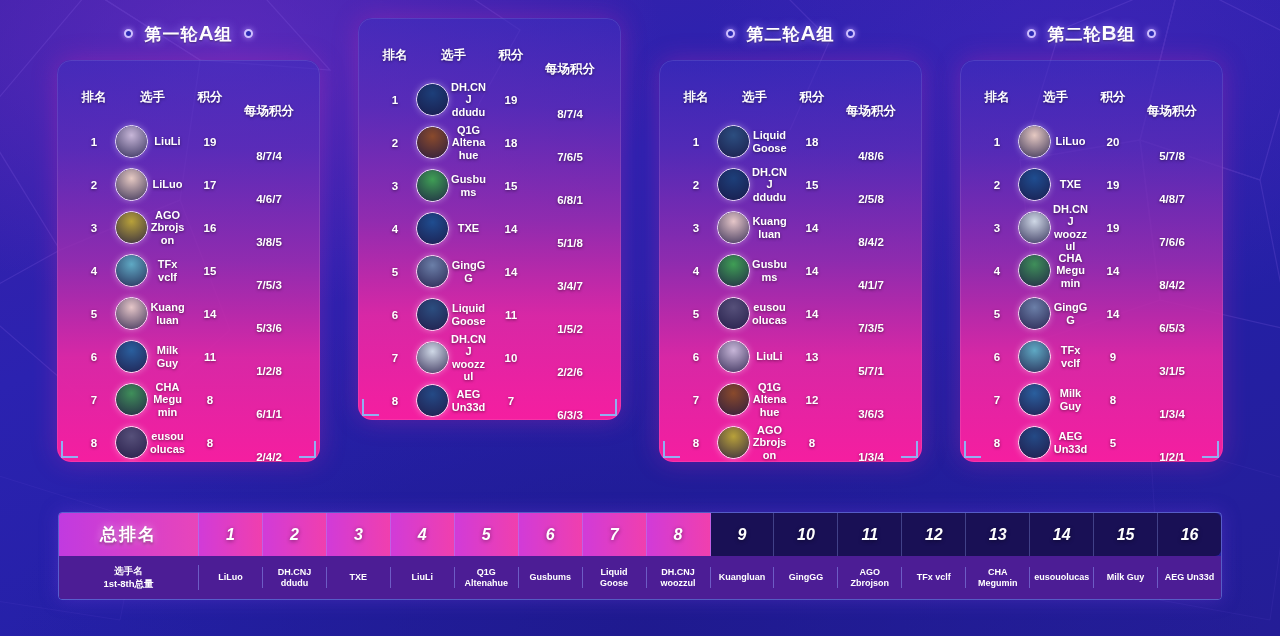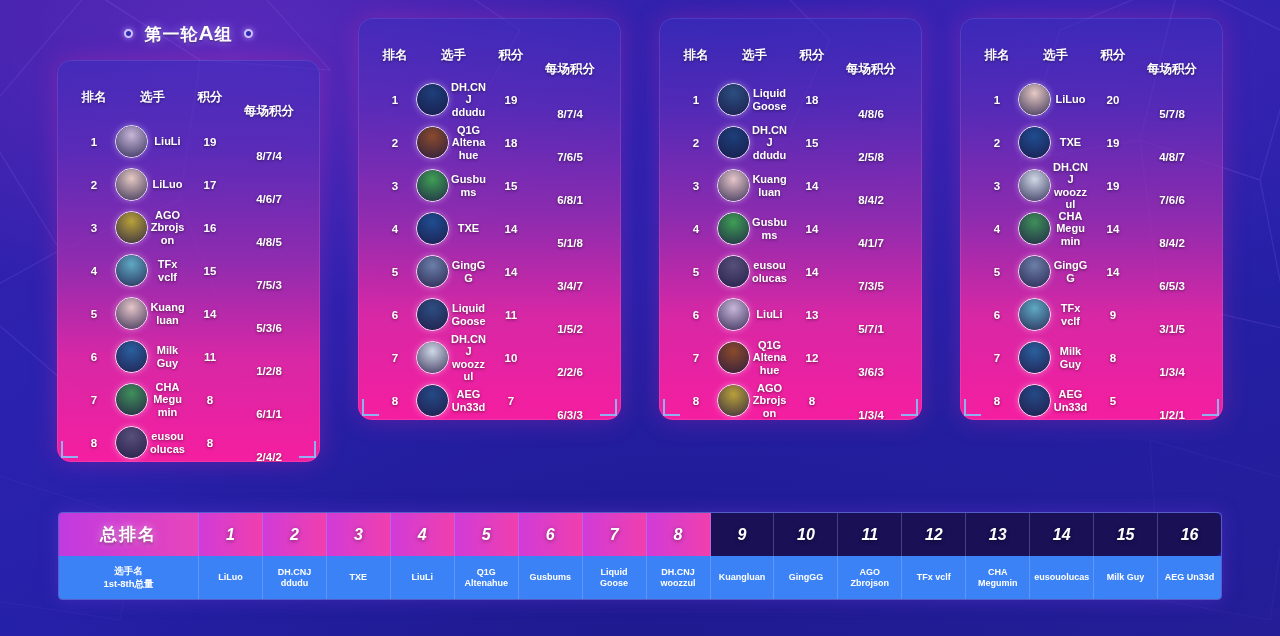--- a/index.html
+++ b/index.html
@@ -164,21 +164,22 @@
   }
   .ov-head {
     display: flex;
     height: 44px;
     background: #191055;
     border-radius: 6px;
   }
   .ov-body {
     display: flex;
     height: 44px;
-    background: #3b82f6;
+    background: #4c1d95;
+    align-items: center;
   }
   .ov-title-cell {
     width: 140px; flex: none;
     display: flex; align-items: center; justify-content: center;
     background: linear-gradient(90deg,#c13ae0 0%, #e845ba 100%);
     font-size: 17px; font-weight: bold; letter-spacing: 2px;
     color: #fff;
     text-shadow: 0 0 8px rgba(255,255,255,0.55), 0 2px 3px rgba(80,0,60,.6);
     border-right: 1px solid rgba(160,180,255,0.35);
   }
@@ -266,21 +267,21 @@
             <div class="c-pts">17</div>
             <div class="c-each">4/6/7</div>
           </div>
           <div class="trow">
             <div class="c-rank">3</div>
             <div class="avatar">
               <div class="av-inner" style="background: radial-gradient(circle at 50% 30%, rgb(184, 161, 58) 0%, rgba(20, 20, 60, 0.95) 120%);"></div>
             </div>
             <div class="pname">AGO Zbrojson</div>
             <div class="c-pts">16</div>
-            <div class="c-each">4/8/5</div>
+            <div class="c-each">3/8/5</div>
           </div>
           <div class="trow">
             <div class="c-rank">4</div>
             <div class="avatar">
               <div class="av-inner" style="background: radial-gradient(circle at 50% 30%, rgb(95, 169, 196) 0%, rgba(20, 20, 60, 0.95) 120%);"></div>
             </div>
             <div class="pname">TFx vclf</div>
             <div class="c-pts">15</div>
             <div class="c-each">7/5/3</div>
           </div>
@@ -407,20 +408,25 @@
             <div class="c-pts">7</div>
             <div class="c-each">6/3/3</div>
           </div>
         </div>
       <span class="corner bl"></span>
       <span class="corner br"></span>
     </div>
   </div>
 
   <div class="group">
+    <div class="group-title">
+      <span class="deco-dot"></span>
+      <span class="txt"><span>第二轮</span><span class="big">A</span><span>组</span></span>
+      <span class="deco-dot"></span>
+    </div>
     <div class="card">
       <div class="thead">
         <div class="c-rank">排名</div>
         <div class="c-player">选手</div>
         <div class="c-pts">积分</div>
         <div class="c-each">每场积分</div>
       </div>
       <div id="g2rows">
           <div class="trow">
             <div class="c-rank">1</div>
@@ -494,20 +500,25 @@
             <div class="c-pts">8</div>
             <div class="c-each">1/3/4</div>
           </div>
         </div>
       <span class="corner bl"></span>
       <span class="corner br"></span>
     </div>
   </div>
 
   <div class="group">
+    <div class="group-title">
+      <span class="deco-dot"></span>
+      <span class="txt"><span>第二轮</span><span class="big">B</span><span>组</span></span>
+      <span class="deco-dot"></span>
+    </div>
     <div class="card">
       <div class="thead">
         <div class="c-rank">排名</div>
         <div class="c-player">选手</div>
         <div class="c-pts">积分</div>
         <div class="c-each">每场积分</div>
       </div>
       <div id="g3rows">
           <div class="trow">
             <div class="c-rank">1</div>

